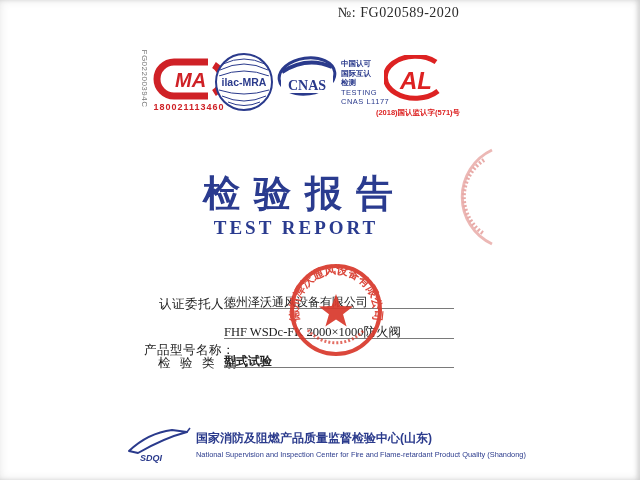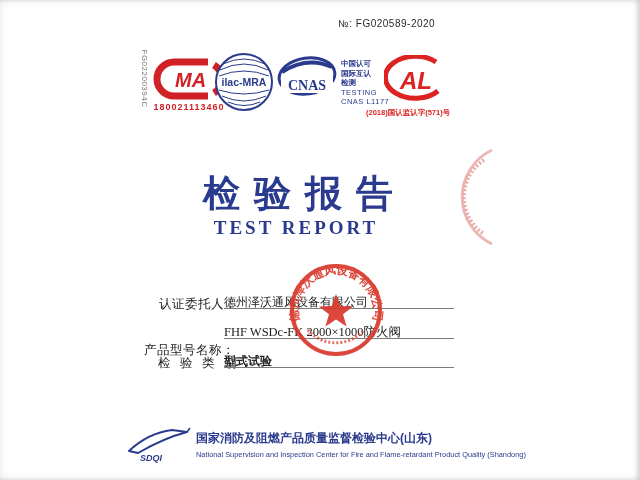--- a/index.html
+++ b/index.html
@@ -1,33 +1,33 @@
 <!DOCTYPE html>
 <html><head>
 <meta charset="utf-8">
 <style>
   html,body{margin:0;padding:0;background:#d8d6d1;}
   .page{position:relative;width:640px;height:480px;background:#fff;overflow:hidden;
         font-family:"Liberation Sans",sans-serif;
         box-shadow:inset 0 0 10px rgba(0,0,0,.10), inset -3px 0 4px rgba(0,0,0,.12);}
   .abs{position:absolute;}
-  .report-no{left:338px;top:18px;font-size:10px;color:#2a2a2a;letter-spacing:.5px;
-             font-family:Liberation Sans, sans-serif;}
+  .report-no{left:338px;top:5px;font-size:14px;color:#2a2a2a;letter-spacing:.5px;
+             font-family:Liberation Serif, serif;}
   
   .cma-code{left:110px;top:74px;width:68px;text-align:center;font-size:8px;color:#777;
             letter-spacing:.5px;transform:rotate(90deg);white-space:nowrap;}
   .cma-box{left:148px;top:56px;}
   .cma-num{left:144px;top:102px;width:90px;text-align:center;color:#cf2126;
            font-size:9px;font-weight:bold;letter-spacing:1px;}
   .ilac-box{left:214px;top:52px;}
   .cnas-box{left:277px;top:55px;}
   .cnas-text{left:341px;top:59px;color:#2a3a8c;font-size:7.5px;line-height:9.5px;font-weight:bold;}
   .cnas-text .en{font-weight:normal;letter-spacing:.5px;}
   .cal-box{left:384px;top:55px;}
-  .cal-caption{left:366px;top:108px;width:104px;color:#d22;
+  .cal-caption{left:366px;top:108px;width:104px;text-align:center;color:#d22;
                font-size:7.5px;font-weight:bold;white-space:nowrap;}
   
   .title-zh{left:0;top:169px;width:596px;text-align:center;color:#2a3b8f;
             font-size:37px;font-weight:bold;letter-spacing:14px;text-indent:14px;}
   .title-en{left:0;top:217px;width:592px;text-align:center;color:#2a3b8f;
             font-size:19px;font-weight:bold;letter-spacing:3px;
             font-family:"Liberation Serif",serif;}
   
   .field-label{color:#1c1c1c;font-size:12.5px;letter-spacing:.5px;white-space:nowrap;}
   .field-value{left:224px;width:230px;height:14px;border-bottom:1.5px solid #7a7a7a;

